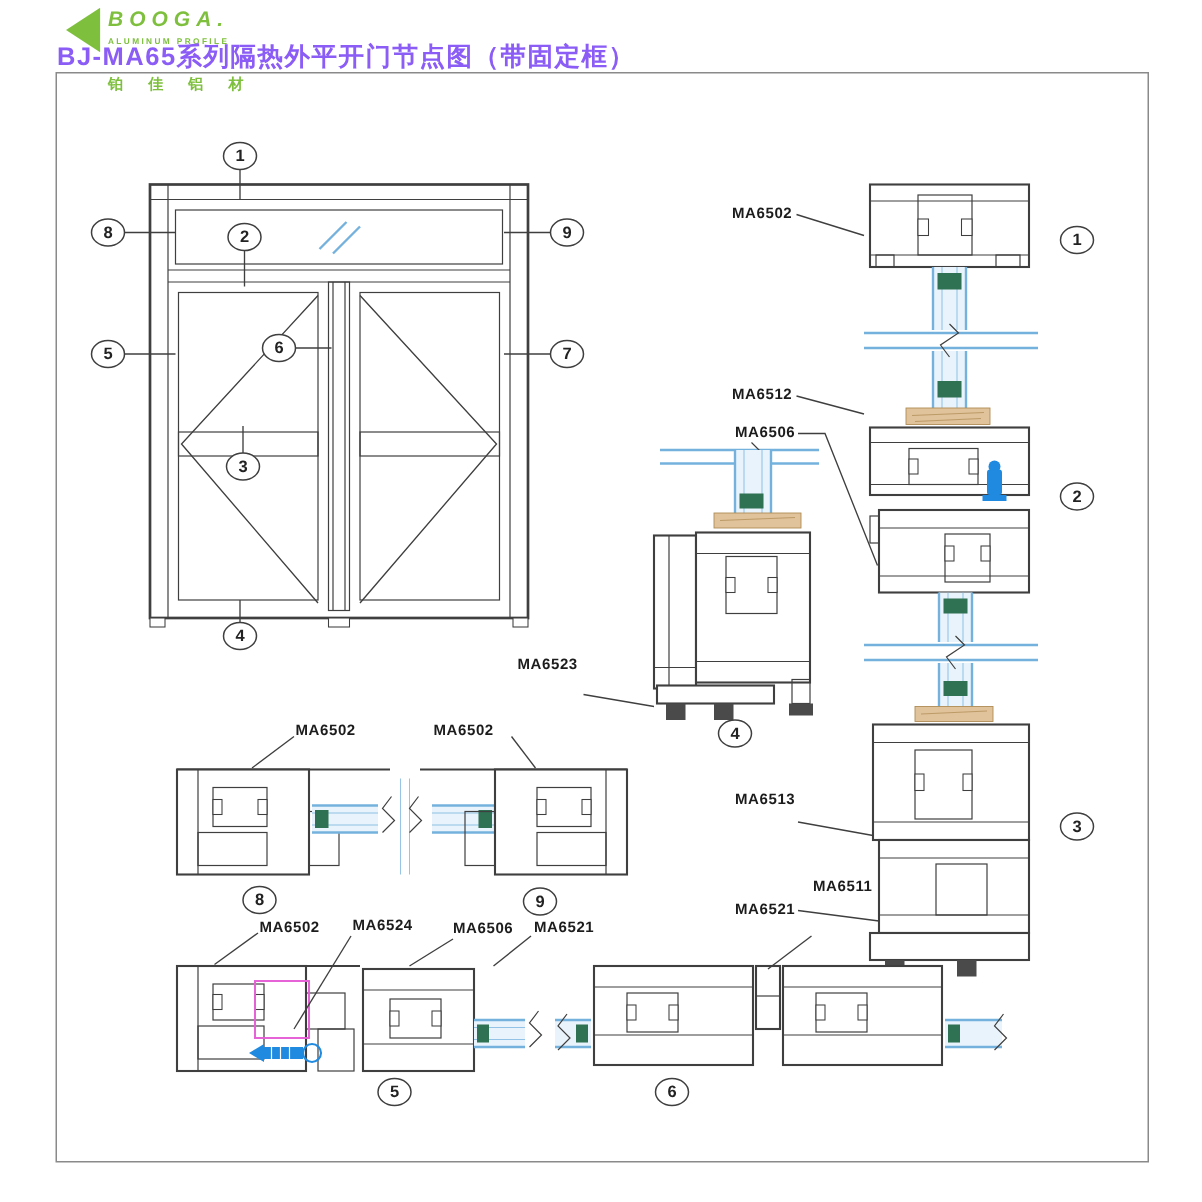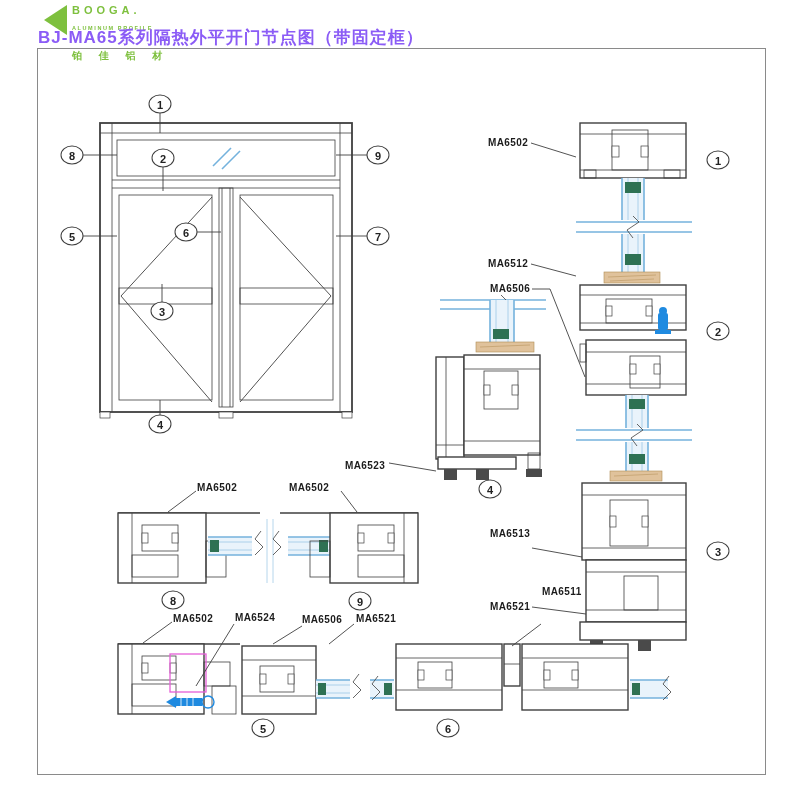--- a/index.html
+++ b/index.html
@@ -6,21 +6,21 @@
     --line:#3f3f3f; --glass-blue:#74b2dd; --glass-fill:#e9f3fb; --gasket-green:#2e7153;
     --wood-tan:#e0c29b; --highlight-magenta:#e55fd7; --handle-blue:#1f8ae0;
     --accent-green:#7ec03e; --frame-border:#8a8a8a;
   }
   html,body{margin:0;padding:0;background:#fff;}
   #stage{position:relative;width:801px;height:801px;background:#fff;overflow:hidden;
          font-family:"Liberation Sans","DejaVu Sans",sans-serif;}
   
   .logo-tri{position:absolute;left:44px;top:5px;width:23px;height:30px;background:var(--accent-green);
             clip-path:polygon(100% 0,100% 100%,0 50%);}
-  .brand{position:absolute;left:72px;top:4px;font-weight:700;font-size:11px;letter-spacing:4px;color:var(--accent-green);}
+  .brand{position:absolute;left:72px;top:4px;font-weight:700;font-size:14px;letter-spacing:4px;color:var(--accent-green);font-style:italic;}
   .brand-cn{position:absolute;left:72px;top:13px;font-weight:700;font-size:10px;letter-spacing:7px;color:var(--accent-green);margin-top:36px;}
   .brand-sub{position:absolute;left:72px;top:25px;font-weight:700;font-size:5.5px;letter-spacing:1.6px;color:var(--accent-green);}
   .title{position:absolute;left:38px;top:26px;font-weight:700;font-size:17px;color:#8b5cf6;letter-spacing:1px;text-align:center;}
   .sheet{position:absolute;left:37px;top:48px;width:727px;height:725px;border:1.4px solid var(--frame-border);}
   
   .circ{position:absolute;width:21px;height:17px;border:1.2px solid var(--line);border-radius:50%;
         background:#fff;display:flex;align-items:center;justify-content:center;
         font-size:11px;font-weight:600;color:#222;transform:translate(-50%,-50%);z-index:6;}
   
   .plabel{position:absolute;font-size:10px;font-weight:700;letter-spacing:.4px;color:#1c1c1c;white-space:nowrap;z-index:6;text-align:center;}
@@ -394,21 +394,21 @@
   <div class="circ" style="left:718px;top:551px">3</div>
   <div class="circ" style="left:490px;top:489px">4</div>
   <div class="circ" style="left:263px;top:728px">5</div>
   <div class="circ" style="left:448px;top:728px">6</div>
   <div class="circ" style="left:173px;top:600px">8</div>
   <div class="circ" style="left:360px;top:601px">9</div>
 
   <div class="plabel" style="left:488px;top:137px">MA6502</div>
   <div class="plabel" style="left:488px;top:258px">MA6512</div>
   <div class="plabel" style="left:490px;top:283px">MA6506</div>
-  <div class="plabel" style="left:345px;top:460px">MA6523</div>
+  <div class="plabel" style="left:345px;top:438px">MA6523</div>
   <div class="plabel" style="left:490px;top:528px">MA6513</div>
   <div class="plabel" style="left:490px;top:601px">MA6521</div>
   <div class="plabel" style="left:542px;top:586px">MA6511</div>
   <div class="plabel" style="left:197px;top:482px">MA6502</div>
   <div class="plabel" style="left:289px;top:482px">MA6502</div>
   <div class="plabel" style="left:173px;top:613px">MA6502</div>
   <div class="plabel" style="left:235px;top:612px">MA6524</div>
   <div class="plabel" style="left:302px;top:614px">MA6506</div>
   <div class="plabel" style="left:356px;top:613px">MA6521</div>
 

